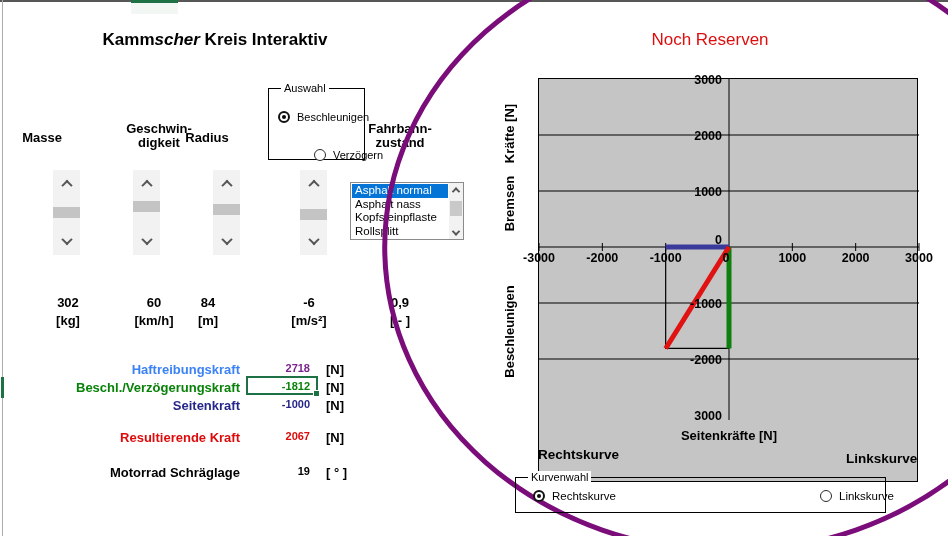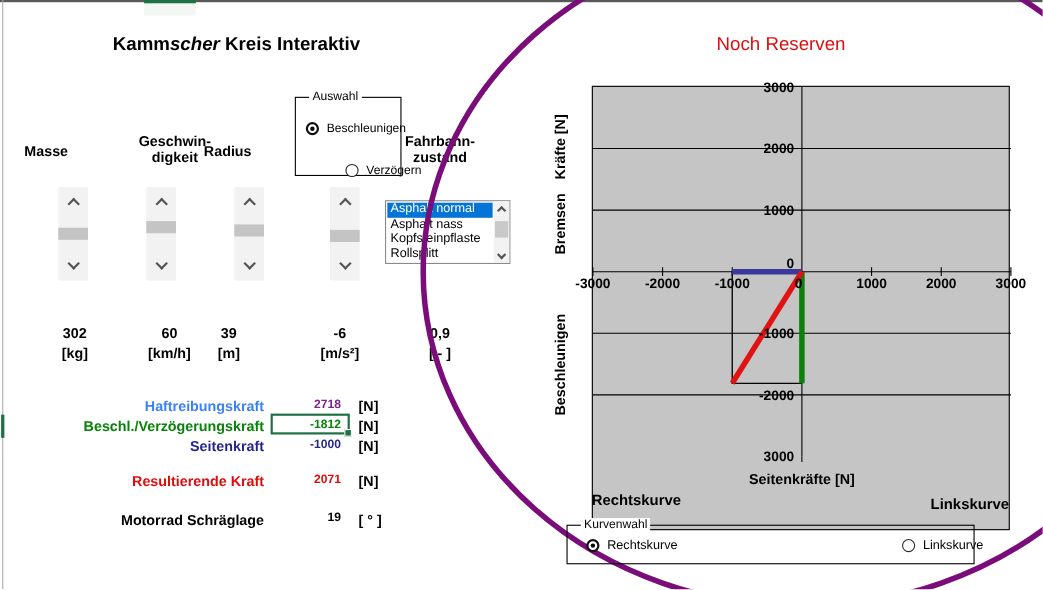--- a/index.html
+++ b/index.html
@@ -151,39 +151,39 @@
       <div class="sp-btn" style="bottom:0;">
           <span class="chev dn"></span>
         </div>
     </div>
   </div>
 
   <div class="abs val" style="left:38px;  top:295px; width:60px;">302</div>
   <div class="abs val" style="left:38px;  top:313px; width:60px;">[kg]</div>
   <div class="abs val" style="left:124px; top:295px; width:60px;">60</div>
   <div class="abs val" style="left:124px; top:313px; width:60px;">[km/h]</div>
-  <div class="abs val" style="left:178px; top:295px; width:60px;">39</div>
+  <div class="abs val" style="left:178px; top:295px; width:60px;">84</div>
   <div class="abs val" style="left:178px; top:313px; width:60px;">[m]</div>
   <div class="abs val" style="left:279px; top:295px; width:60px;">-6</div>
   <div class="abs val" style="left:279px; top:313px; width:60px;">[m/s²]</div>
   <div class="abs val" style="left:370px; top:295px; width:60px;">0,9</div>
   <div class="abs val" style="left:370px; top:313px; width:60px;">[ - ]</div>
 
   <div id="forces">
       <div class="f-label" style="top: 362px; color: #3b82f6;">Haftreibungskraft</div>
       <div class="f-value" style="top: 362px; color: rgb(123, 33, 144);">2718</div>
       <div class="f-unit" style="top: 362px;">[N]</div>
       <div class="f-label" style="top: 380px; color: rgb(8, 130, 8);">Beschl./Verzögerungskraft</div>
       <div class="f-value" style="top: 380px; color: rgb(8, 130, 8);">-1812</div>
       <div class="f-unit" style="top: 380px;">[N]</div>
       <div class="f-label" style="top: 398px; color: rgb(38, 38, 138);">Seitenkraft</div>
       <div class="f-value" style="top: 398px; color: rgb(38, 38, 138);">-1000</div>
       <div class="f-unit" style="top: 398px;">[N]</div>
       <div class="f-label" style="top: 430px; color: rgb(221, 11, 11);">Resultierende Kraft</div>
-      <div class="f-value" style="top: 430px; color: rgb(221, 11, 11);">2071</div>
+      <div class="f-value" style="top: 430px; color: rgb(221, 11, 11);">2067</div>
       <div class="f-unit" style="top: 430px;">[N]</div>
       <div class="f-label" style="top: 465px; color: rgb(0, 0, 0);">Motorrad Schräglage</div>
       <div class="f-value" style="top: 465px; color: rgb(0, 0, 0);">19</div>
       <div class="f-unit" style="top: 465px;">[ ° ]</div>
     </div>
   <div class="sel-cell"></div>
 
   <div class="abs chart-title" id="chart-title" style="color: rgb(222, 14, 14);">Noch Reserven</div>
   <div class="plot">
     <svg id="chart-svg" width="382" height="338">

